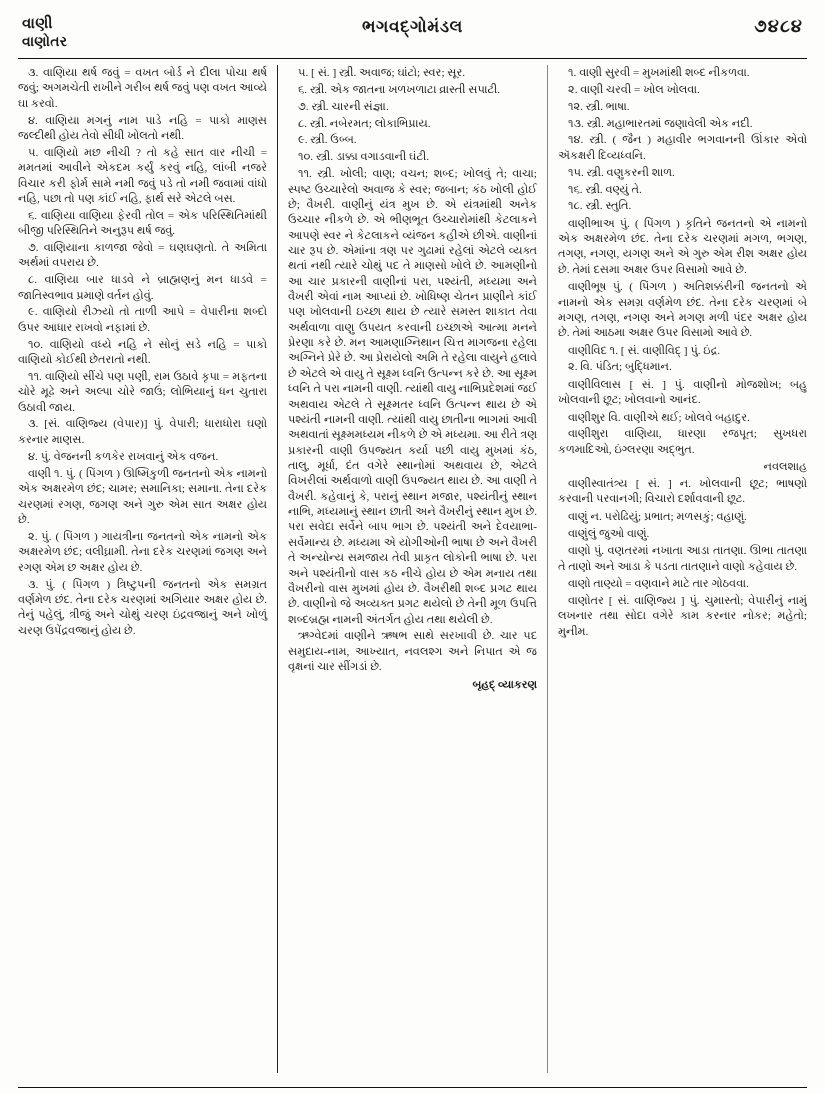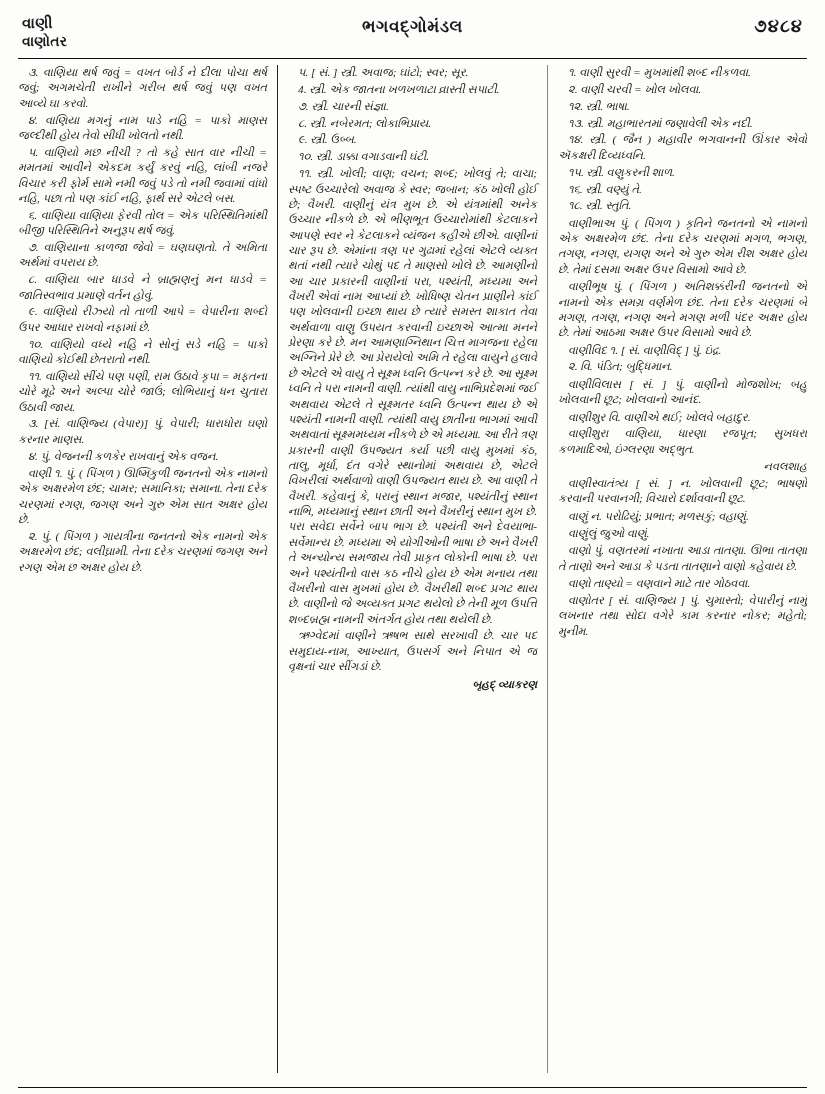--- a/index.html
+++ b/index.html
@@ -74,21 +74,20 @@
   .col.c1 { padding-right: 10px; }
   .col.c2 {
     padding: 0 10px;
     border-left: 1px solid #222;
     border-right: 1px solid #d946ef;
   }
   .col.c3 { padding-left: 10px; }
   p {
     margin: 0 0 1.5px 0;
     text-indent: 10px;
-    font-style: italic;
   }
   .right { text-align: right; text-indent: 0; }
   .src {
     text-align: right;
     font-weight: bold;
     font-size: 11px;
     text-indent: 0;
     margin-top: 2px;
   }
   .entry { margin-top: 2px; }
@@ -124,30 +123,31 @@
         <p>૬. વાણિયા વાણિયા ફેરવી તોલ = એક પરિસ્થિતિમાંથી બીજી પરિસ્થિતિને અનુરૂપ થર્ષ જવું.</p>
         <p>૭. વાણિયાના કાળજા જેવો = ઘણઘણતો. તે અમિતા અર્થમાં વપરાય છે.</p>
         <p>૮. વાણિયા બાર ધાડવે ને બ્રાહ્મણનું મન ધાડવે = જાતિસ્વભાવ પ્રમાણે વર્તન હોવું.</p>
         <p>૯. વાણિયો રીઝ્યો તો તાળી આપે = વેપારીના શબ્દો ઉપર આધાર રાખવો નફામાં છે.</p>
         <p>૧૦. વાણિયો વધ્યે નહિ ને સોનું સડે નહિ = પાકો વાણિયો કોઈથી છેતરાતો નથી.</p>
         <p>૧૧. વાણિયો સીંચે પણ પણી, રામ ઉઠાવે કૃપા = મફતના ચોરે મૂઢે અને અલ્પા ચોરે જાઉં; લોભિયાનું ધન ચુતારા ઉઠાવી જાય.</p>
         <p>૩. [સં. વાણિજ્ય (વેપાર)] પું. વેપારી; ધારાધોરા ઘણો કરનાર માણસ.</p>
         <p>૪. પું. વેજનની કળકેર રાખવાનું એક વજન.</p>
         <p class="entry">વાણી ૧. પું. ( પિંગળ ) ઊષ્મિકુળી જનતનો એક નામનો એક અક્ષરમેળ છંદ; ચામર; સમાનિકા; સમાના. તેના દરેક ચરણમાં રગણ, જગણ અને ગુરુ એમ સાત અક્ષર હોય છે.</p>
         <p>૨. પું. ( પિંગળ ) ગાયત્રીના જનતનો એક નામનો એક અક્ષરમેળ છંદ; વલીઘ્રામી. તેના દરેક ચરણમાં જગણ અને રગણ એમ છ અક્ષર હોય છે.</p>
+        <p>૩. પું. ( પિંગળ ) ત્રિષ્ટુપની જનતનો એક સમગ્રત વર્ણમેળ છંદ. તેના દરેક ચરણમાં અગિયાર અક્ષર હોય છે. તેનું પહેલું, ત્રીજું અને ચોથું ચરણ ઇંદ્રવજ્રાનું અને ખોળું ચરણ ઉપેંદ્રવજ્રાનું હોય છે.</p>
       </div>
     <div class="col c2">
         <p>૫. [ સં. ] સ્ત્રી. અવાજ; ઘાંટો; સ્વર; સૂર.</p>
-        <p>4. સ્ત્રી. એક જાતના ખળખળાટા વ્રાસ્તી સપાટી.</p>
+        <p>૬. સ્ત્રી. એક જાતના ખળખળાટા વ્રાસ્તી સપાટી.</p>
         <p>૭. સ્ત્રી. ચારની સંજ્ઞા.</p>
         <p>૮. સ્ત્રી. નબેરમત; લોકાભિપ્રાય.</p>
         <p>૯. સ્ત્રી. ઉબ્બ.</p>
         <p>૧૦. સ્ત્રી. ડાક્કા વગાડવાની ઘંટી.</p>
         <p>૧૧. સ્ત્રી. ખોલી; વાણ; વચન; શબ્દ; ખોલવું તે; વાચા; સ્પષ્ટ ઉચ્ચારેલો અવાજ કે સ્વર; જબાન; કંઠ ખોલી હોઈ છે; વૈખરી. વાણીનું યંત્ર મુખ છે. એ યંત્રમાંથી અનેક ઉચ્ચાર નીકળે છે. એ ભીણભૂત ઉચ્ચારોમાંથી કેટલાકને આપણે સ્વર ને કેટલાકને વ્યંજન કહીએ છીએ. વાણીનાં ચાર રૂપ છે. એમાંના ત્રણ પર ગુઢામાં રહેલાં એટલે વ્યક્ત થતાં નથી ત્યારે ચોથું પદ તે માણસો ખોલે છે. આમણીનો આ ચાર પ્રકારની વાણીનાં પરા, પશ્યંતી, મધ્યમા અને વૈખરી એવાં નામ આપ્યાં છે. ખોધિષ્ણ ચેતન પ્રાણીને કાંઈ પણ ખોલવાની ઇચ્છા થાય છે ત્યારે સમસ્ત શાકાત તેવા અર્થવાળા વાણુ ઉપયત કરવાની ઇચ્છાએ આત્મા મનને પ્રેરણા કરે છે. મન આમણાગ્નિથાન ચિત્ત માગજના રહેલા અગ્નિને પ્રેરે છે. આ પ્રેરાયેલો અમિ તે રહેલા વાયુને હલાવે છે એટલે એ વાયુ તે સૂક્ષ્મ ધ્વનિ ઉત્પન્ન કરે છે. આ સૂક્ષ્મ ધ્વનિ તે પરા નામની વાણી. ત્યાંથી વાયુ નાભિપ્રદેશમાં જઈ અથવાય એટલે તે સૂક્ષ્મતર ધ્વનિ ઉત્પન્ન થાય છે એ પશ્યંતી નામની વાણી. ત્યાંથી વાયુ છાતીના ભાગમાં આવી અથવાતાં સૂક્ષ્મમધ્યમ નીકળે છે એ મધ્યમા. આ રીતે ત્રણ પ્રકારની વાણી ઉપજ્યત કર્યા પછી વાયુ મુખમાં કંઠ, તાલુ, મૂર્ધા, દંત વગેરે સ્થાનોમાં અથવાય છે, એટલે વિખરીલાં અર્થવાળો વાણી ઉપજ્યત થાય છે. આ વાણી તે વૈખરી. કહેવાનું કે, પરાનું સ્થાન મજાર, પશ્યંતીનું સ્થાન નાભિ, મધ્યમાનું સ્થાન છાતી અને વૈખરીનું સ્થાન મુખ છે. પરા સવેદા સર્વેને બાપ ભાગ છે. પશ્યંતી અને દેવયાભા-સર્વેમાન્ય છે. મધ્યમા એ યોગીઓની ભાષા છે અને વૈખરી તે અન્યોન્ય સમજાય તેવી પ્રાકૃત લોકોની ભાષા છે. પરા અને પશ્યંતીનો વાસ કઠ નીચે હોય છે એમ મનાય તથા વૈખરીનો વાસ મુખમાં હોય છે. વૈખરીથી શબ્દ પ્રગટ થાય છે. વાણીનો જે અવ્યક્ત પ્રગટ થયેલો છે તેની મૂળ ઉપત્તિ શબ્દબ્રહ્મ નામની અંતર્ગત હોય તથા થયેલી છે.</p>
-        <p>ઋગ્વેદમાં વાણીને ઋષભ સાથે સરખાવી છે. ચાર પદ સમુદાય-નામ, આખ્યાત, ઉપસર્ગ અને નિપાત એ જ વૃક્ષનાં ચાર સીંગડાં છે.</p>
+        <p>ઋગ્વેદમાં વાણીને ઋષભ સાથે સરખાવી છે. ચાર પદ સમુદાય-નામ, આખ્યાત, નવલશ્ગ અને નિપાત એ જ વૃક્ષનાં ચાર સીંગડાં છે.</p>
         <p class="src">બૃહદ્ વ્યાકરણ</p>
       </div>
     <div class="col c3">
         <p>૧. વાણી સુરવી = મુખમાંથી શબ્દ નીકળવા.</p>
         <p>૨. વાણી ચરવી = ખોલ ખોલવા.</p>
         <p>૧૨. સ્ત્રી. ભાષા.</p>
         <p>૧૩. સ્ત્રી. મહાભારતમાં જણાવેલી એક નદી.</p>
         <p>૧૪. સ્ત્રી. ( જૈન ) મહાવીર ભગવાનની ઊંકાર એવો ઍકક્ષરી દિવ્યધ્વનિ.</p>
         <p>૧૫. સ્ત્રી. વણુકરની શાળ.</p>
         <p>૧૬. સ્ત્રી. વણ્યું તે.</p>

